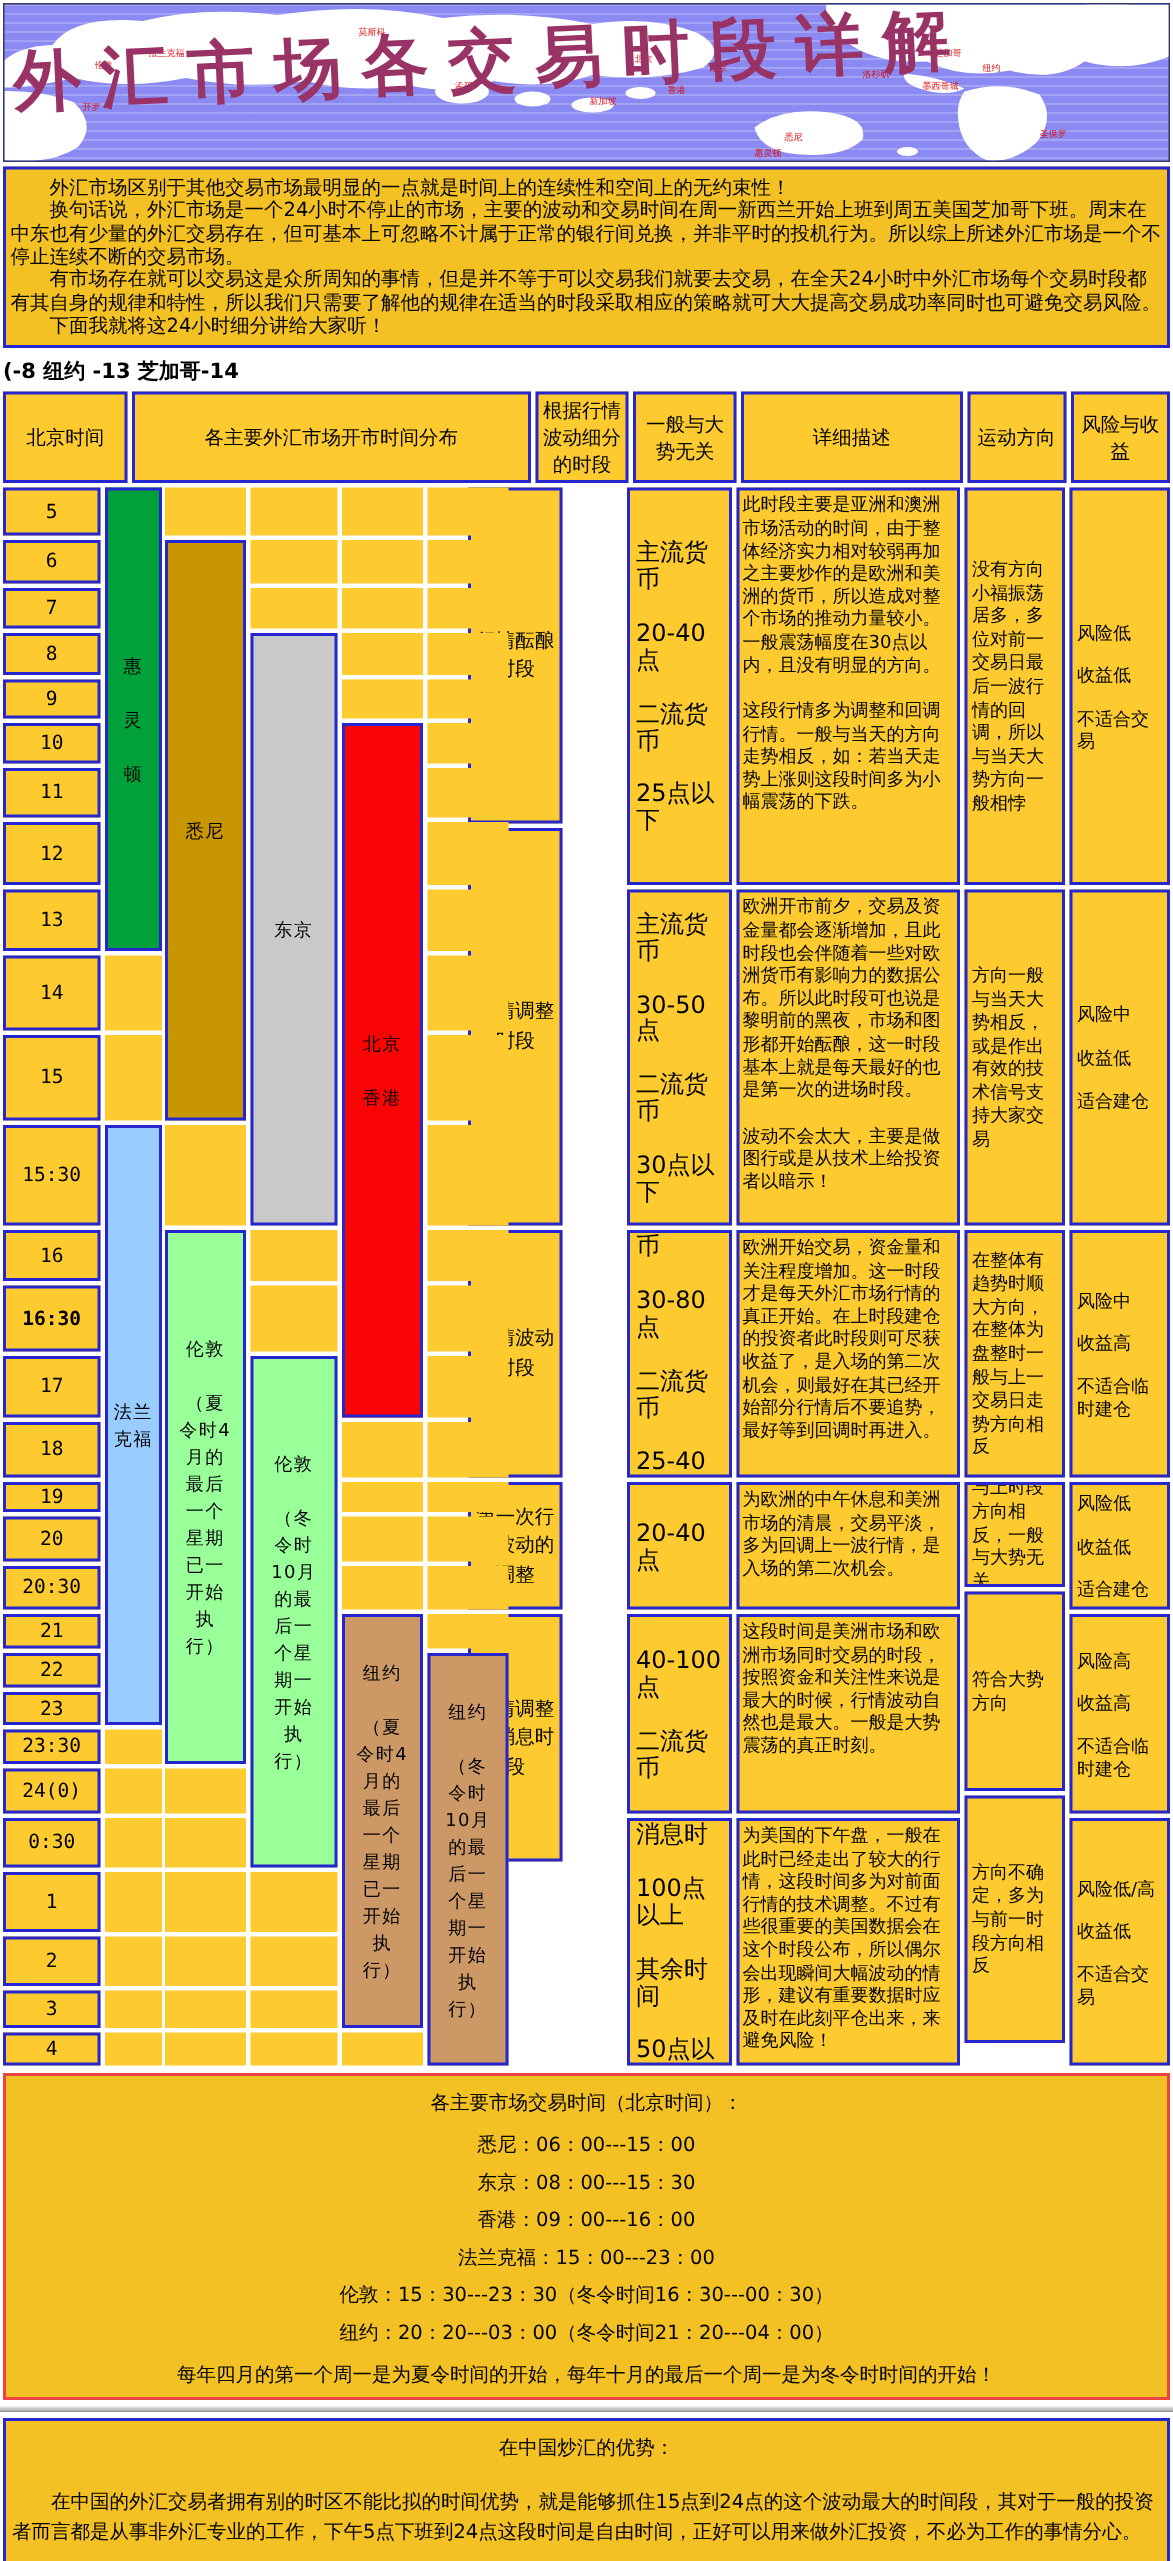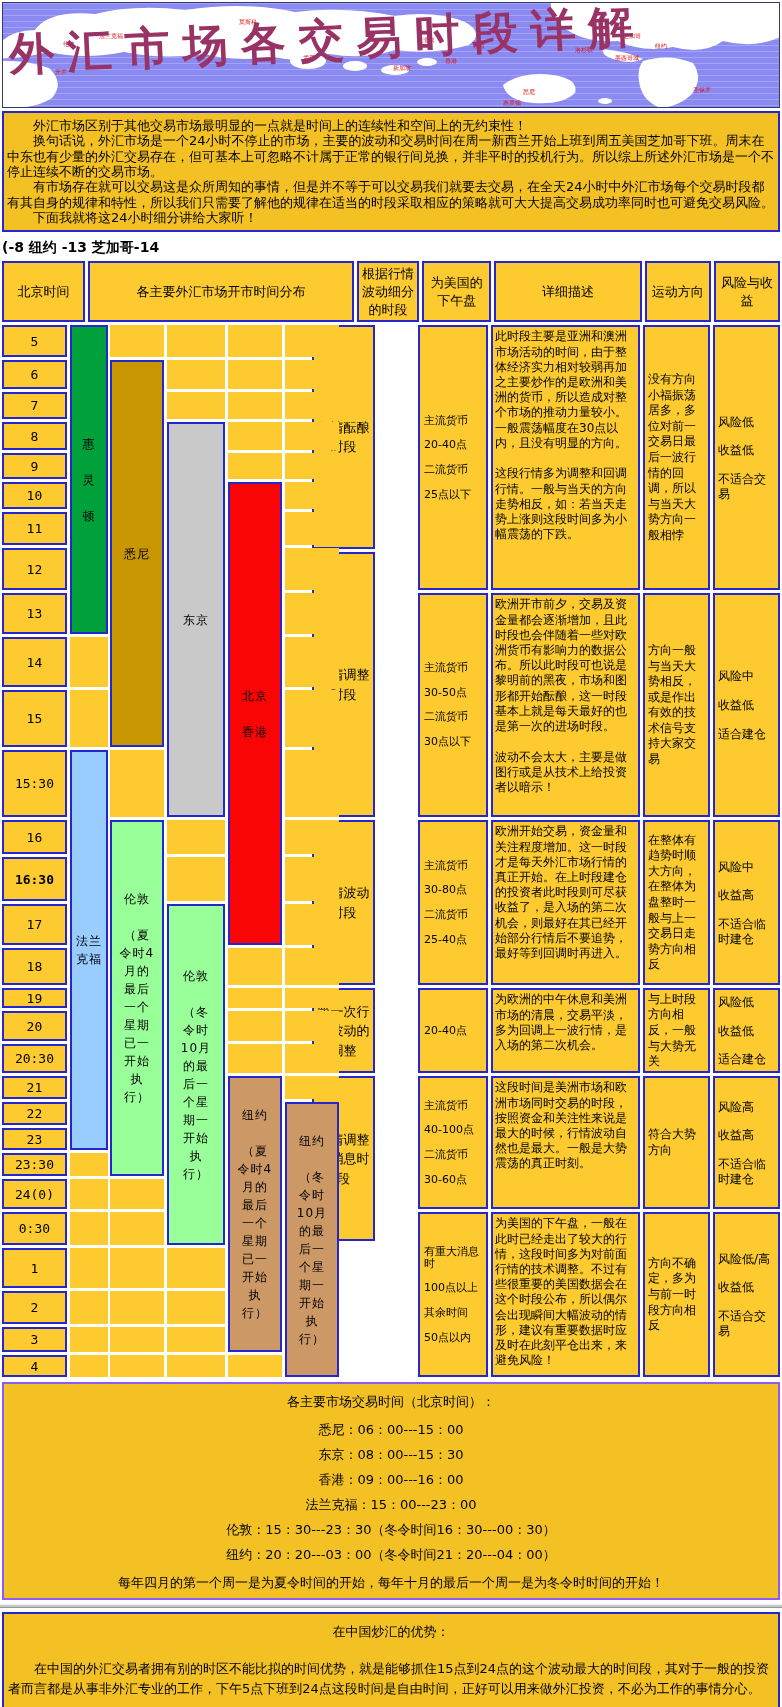--- a/index.html
+++ b/index.html
@@ -43,29 +43,29 @@
   .mcell{position:absolute;background:#fdcb2f;}
   .mbar{position:absolute;border:2px solid #2626ce;display:flex;align-items:center;justify-content:center;}
   .mbar-label{font-size:12px;line-height:1.5;white-space:pre-line;text-align:center;letter-spacing:1px;}
   .period-cols{display:flex;}
   .pcol{margin-right:3px;}
   .period-cols .pcol:last-child{margin-right:0;}
   .pblock{background:#fdcb2f;border:2px solid #2626ce;margin-bottom:3px;overflow:hidden;}
   .pc-period{display:flex;align-items:center;justify-content:center;text-align:center;
              font-size:13px;line-height:1.5;padding:2px;}
   .pc-points{display:flex;flex-direction:column;justify-content:center;
-             white-space:pre-line;font-size:11px;line-height:1.12;padding:2px 4px;margin-left:40px;}
+             white-space:pre-line;font-size:16px;line-height:1.12;padding:2px 4px;margin-left:40px;}
   .pc-desc{white-space:pre-line;font-size:12px;line-height:1.27;padding:2px 2px;}
   .pc-dir{display:flex;flex-direction:column;justify-content:center;
           font-size:12px;line-height:1.3;padding:2px 3px;}
   .pc-risk{display:flex;flex-direction:column;justify-content:center;
            white-space:pre-line;font-size:12px;line-height:1.2;padding:2px 3px;}
 
   
-  .times{margin:2px;background:#f4c124;border:2px solid #8b5cf6;padding:6px 2px;text-align:center;font-size:13px;}
+  .times{margin:2px;background:#f4c124;border:2px solid #ef4444;padding:6px 2px;text-align:center;font-size:13px;}
   .times .line{margin:7px 0;}
   .times .title{margin:3px 0 10px 0;}
   .times .note{margin-top:10px;}
   .divider{height:4px;background:#c8c8c8;margin:4px 0;border-top:1px solid #eee;border-bottom:1px solid #999;}
   .adv{margin:2px;background:#f4c124;border:2px solid #2626ce;padding:5px 4px 14px 4px;font-size:13px;}
   .adv .title{text-align:center;margin:4px 0 18px 0;}
   .adv .body{text-indent:2em;line-height:1.55;margin:0;}
 </style>
 </head>
 <body>
@@ -124,21 +124,21 @@
     <p>下面我就将这24小时细分讲给大家听！</p>
   </div>
 
   <div class="band">(-8 纽约 -13 芝加哥-14</div>
 
   <div class="fx-table">
     <div class="thead">
       <div class="hcell w-time">北京时间</div>
       <div class="hcell w-market">各主要外汇市场开市时间分布</div>
       <div class="hcell w-period">根据行情波动细分的时段</div>
-      <div class="hcell w-points">为美国的下午盘</div>
+      <div class="hcell w-points">一般与大势无关</div>
       <div class="hcell w-desc">详细描述</div>
       <div class="hcell w-dir">运动方向</div>
       <div class="hcell w-risk">风险与收益</div>
     </div>
     <div class="tbody">
       <div class="col-time">
           <div class="trow" style="height: 32px;">5</div>
           <div class="trow" style="height: 29px;">6</div>
           <div class="trow" style="height: 27px;">7</div>
           <div class="trow" style="height: 28px;">8</div>
@@ -359,21 +359,21 @@
 波动不会太大，主要是做图行或是从技术上给投资者以暗示！</div>
             <div class="pblock pc-desc w-desc" style="height: 165px;">欧洲开始交易，资金量和关注程度增加。这一时段才是每天外汇市场行情的真正开始。在上时段建仓的投资者此时段则可尽获收益了，是入场的第二次机会，则最好在其已经开始部分行情后不要追势，最好等到回调时再进入。</div>
             <div class="pblock pc-desc w-desc" style="height: 85px;">为欧洲的中午休息和美洲市场的清晨，交易平淡，多为回调上一波行情，是入场的第二次机会。</div>
             <div class="pblock pc-desc w-desc" style="height: 133px;">这段时间是美洲市场和欧洲市场同时交易的时段，按照资金和关注性来说是最大的时候，行情波动自然也是最大。一般是大势震荡的真正时刻。</div>
             <div class="pblock pc-desc w-desc" style="height: 165px;">为美国的下午盘，一般在此时已经走出了较大的行情，这段时间多为对前面行情的技术调整。不过有些很重要的美国数据会在这个时段公布，所以偶尔会出现瞬间大幅波动的情形，建议有重要数据时应及时在此刻平仓出来，来避免风险！</div>
           </div>
           <div class="pcol">
             <div class="pblock pc-dir w-dir" style="height: 265px;">没有方向小福振荡居多，多位对前一交易日最后一波行情的回调，所以与当天大势方向一般相悖</div>
             <div class="pblock pc-dir w-dir" style="height: 224px;">方向一般与当天大势相反，或是作出有效的技术信号支持大家交易</div>
             <div class="pblock pc-dir w-dir" style="height: 165px;">在整体有趋势时顺大方向，在整体为盘整时一般与上一交易日走势方向相反</div>
-            <div class="pblock pc-dir w-dir" style="height: 85px;">与上时段方向相反，一般与大势无关</div>
+            <div class="pblock pc-dir w-dir" style="height: 70px;">与上时段方向相反，一般与大势无关</div>
             <div class="pblock pc-dir w-dir" style="height: 133px;">符合大势方向</div>
             <div class="pblock pc-dir w-dir" style="height: 165px;">方向不确定，多为与前一时段方向相反</div>
           </div>
           <div class="pcol">
             <div class="pblock pc-risk w-risk" style="height: 265px;">风险低
 
 收益低
 
 不适合交易</div>
             <div class="pblock pc-risk w-risk" style="height: 224px;">风险中

